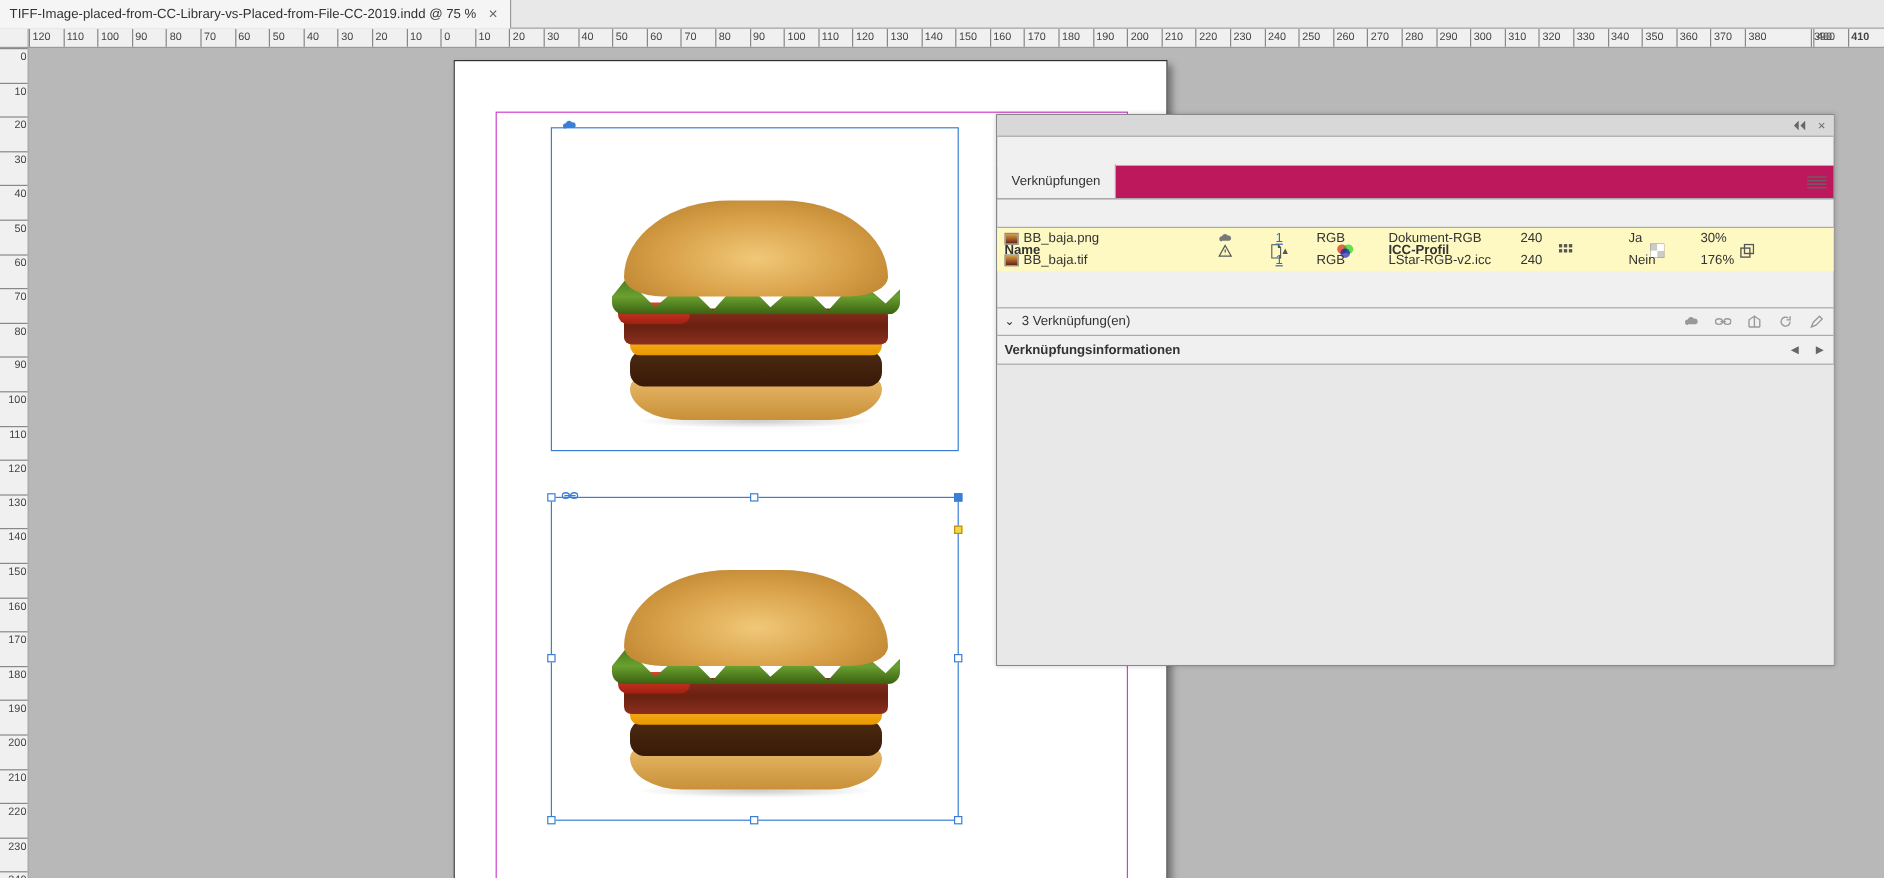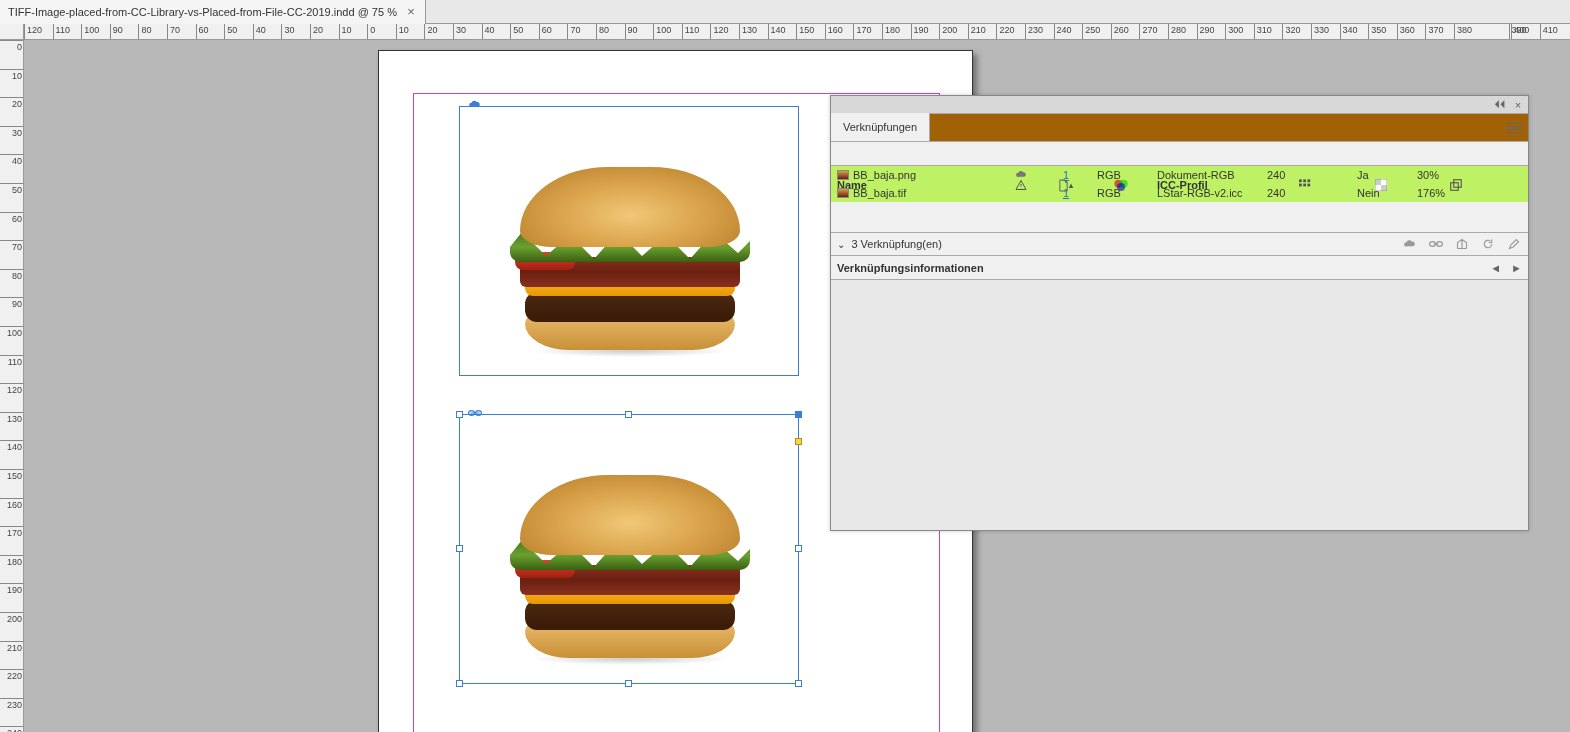--- a/index.html
+++ b/index.html
@@ -50,37 +50,37 @@
 .bacon { position: absolute; top: 90px; left: 20px; width: 220px; height: 30px; background: linear-gradient(#8a3020, #6a2010, #8a3020); border-radius: 6px; }
 .cheese { position: absolute; top: 115px; left: 25px; width: 210px; height: 14px; background: linear-gradient(#f8b020, #e89800); border-radius: 0 0 8px 8px; }
 .patty { position: absolute; top: 125px; left: 25px; width: 210px; height: 30px; background: linear-gradient(#4a2a10, #3a1a08); border-radius: 12px; }
 .bun-bottom { position: absolute; top: 148px; left: 25px; width: 210px; height: 35px; background: linear-gradient(#e8b868, #c89038); border-radius: 10px 10px 50px 50px / 10px 10px 30px 30px; }
 .shadow { position: absolute; top: 178px; left: 30px; width: 200px; height: 12px; background: radial-gradient(ellipse, rgba(0,0,0,0.2), transparent 70%); border-radius: 50%; }
 
 
 .panel { position: absolute; top: 95px; left: 830px; width: 699px; background: #f0f0f0; border: 1px solid #888; box-shadow: 0 0 4px rgba(0,0,0,0.2); }
 .panel-titlebar { height: 18px; background: #d8d8d8; border-bottom: 1px solid #aaa; display: flex; justify-content: flex-end; align-items: center; padding: 0 4px; gap: 6px; }
 .panel-titlebar .ico { width: 12px; height: 12px; color: #666; font-size: 11px; cursor: pointer; display: flex; align-items: center; justify-content: center; }
-.panel-tabs { height: 28px; display: flex; align-items: flex-end; background: #a16207; border-bottom: 1px solid #aaa; position: relative; }
+.panel-tabs { height: 28px; display: flex; align-items: flex-end; background: #be185d; border-bottom: 1px solid #aaa; position: relative; margin-top: 24px; }
 .panel-tab { height: 28px; padding: 0 12px; background: #f0f0f0; border-right: 1px solid #aaa; display: flex; align-items: center; font-size: 11px; color: #333; cursor: pointer; }
 .panel-menu { position: absolute; right: 6px; top: 6px; width: 16px; height: 16px; display: flex; flex-direction: column; justify-content: center; gap: 2px; cursor: pointer; }
 .panel-menu span { height: 1px; background: #666; }
 
 .links-header { height: 24px; display: flex; border-bottom: 1px solid #aaa; font-size: 11px; color: #333; }
 .links-header .col { display: flex; align-items: center; padding: 0 6px; border-right: 1px solid #ccc; margin-top: 43px; }
 .col-name { width: 170px; font-weight: bold; }
 .col-warn { width: 40px; justify-content: center; }
 .col-page { width: 50px; justify-content: center; }
 .col-color { width: 60px; justify-content: center; }
 .col-icc { width: 110px; font-weight: bold; }
 .col-ppi { width: 90px; justify-content: center; }
 .col-trans { width: 60px; justify-content: center; }
 .col-scale { width: 90px; justify-content: center; }
 
-.links-body { background: #bef264; text-align: right; }
+.links-body { background: #fef9c3; text-align: right; }
 .link-row { height: 18px; display: flex; align-items: center; font-size: 11px; color: #333; }
 .link-row .cell { padding: 0 6px; display: flex; align-items: center; gap: 4px; }
 .cell-name { width: 170px; }
 .cell-warn { width: 40px; justify-content: center; color: #666; }
 .cell-page { width: 50px; justify-content: center; color: #2a70c0; text-decoration: underline; }
 .cell-color { width: 60px; }
 .cell-icc { width: 110px; }
 .cell-ppi { width: 90px; }
 .cell-trans { width: 60px; }
 .cell-scale { width: 90px; }
@@ -156,21 +156,21 @@
     <div class="tick" style="left: 1229.8px;">310</div>
     <div class="tick" style="left: 1258.4px;">320</div>
     <div class="tick" style="left: 1287px;">330</div>
     <div class="tick" style="left: 1315.6px;">340</div>
     <div class="tick" style="left: 1344.2px;">350</div>
     <div class="tick" style="left: 1372.8px;">360</div>
     <div class="tick" style="left: 1401.4px;">370</div>
     <div class="tick" style="left: 1430px;">380</div>
     <div class="tick" style="left: 1458.6px; margin-left: 26px;">390</div>
     <div class="tick" style="left: 1487.2px;">400</div>
-    <div class="tick" style="left: 1515.8px;">410</div>
+    <div class="tick" style="left: 1515.8px; font-weight: bold;">410</div>
   </div>
 <div class="ruler-left" id="ruler-left">
     <div class="tick" style="top: 0px;">0</div>
     <div class="tick" style="top: 28.6px;">10</div>
     <div class="tick" style="top: 57.2px;">20</div>
     <div class="tick" style="top: 85.8px;">30</div>
     <div class="tick" style="top: 114.4px;">40</div>
     <div class="tick" style="top: 143px;">50</div>
     <div class="tick" style="top: 171.6px;">60</div>
     <div class="tick" style="top: 200.2px;">70</div>

